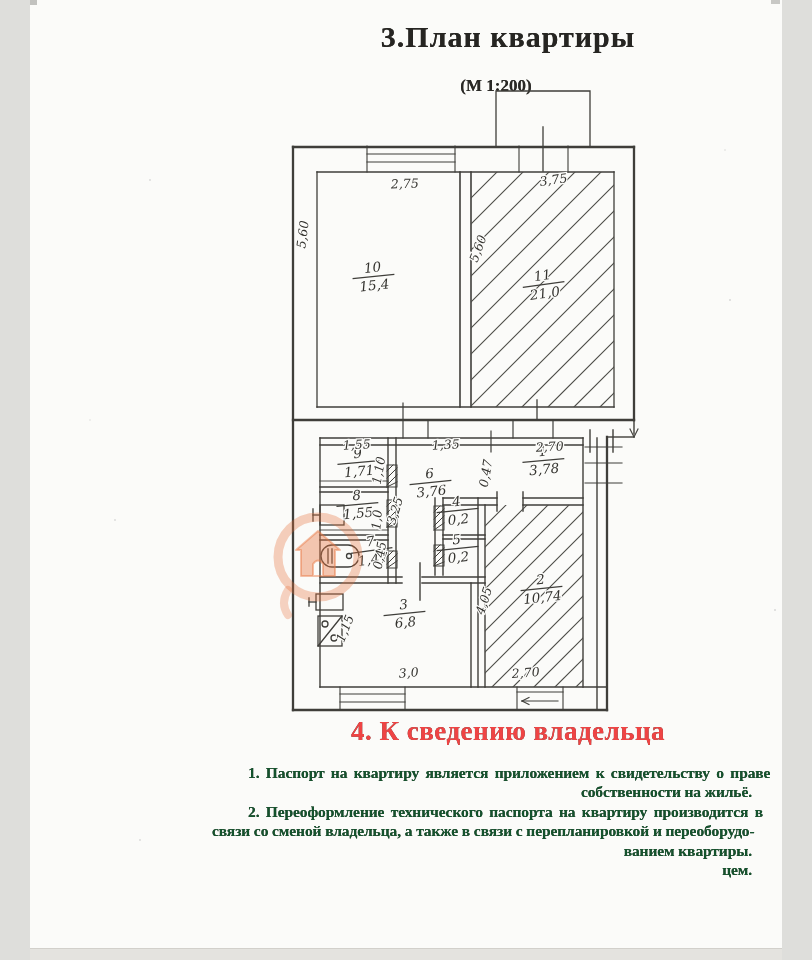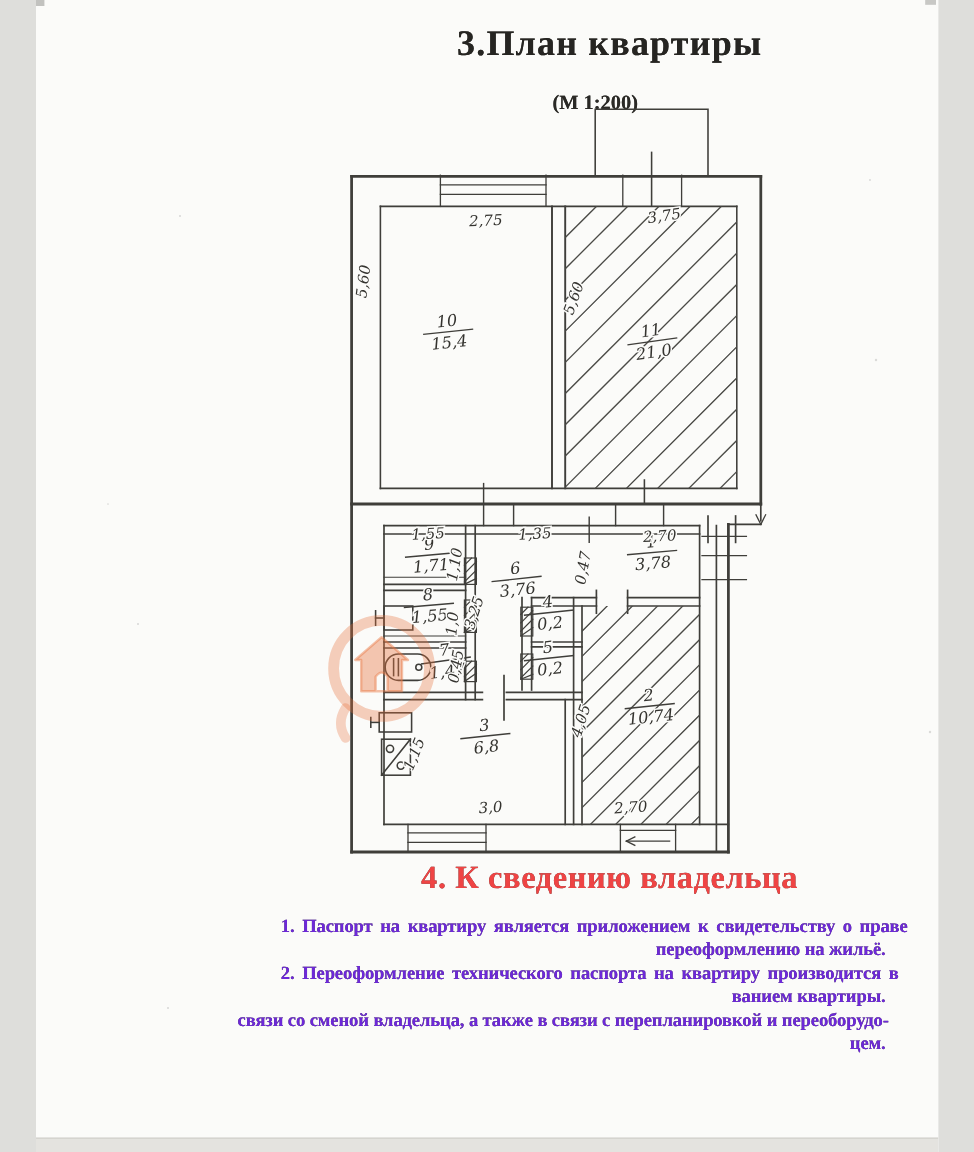--- a/index.html
+++ b/index.html
@@ -5,21 +5,21 @@
   html,body{margin:0;padding:0;background:#dededb;}
   .page{position:relative;width:752px;height:960px;margin:0 auto;background:#fbfbf9;
         font-family:"Liberation Serif","DejaVu Serif",serif;overflow:hidden;text-align:right;}
   .abs{position:absolute;}
   .title{top:20px;left:478px;transform:translateX(-50%);font-size:30px;font-weight:700;
          color:#262522;letter-spacing:1px;white-space:nowrap;text-shadow:0 0 .4px #44433f;}
   .scale{top:56px;left:466px;transform:translateX(-50%);font-size:17px;font-weight:700;
          color:#2a2926;white-space:nowrap;text-shadow:0 0 .4px #44433f;margin-top:20px;}
   .sec4{top:716px;left:478px;transform:translateX(-50%);font-size:27px;font-weight:600;
         color:#ef4444;letter-spacing:.5px;white-space:nowrap;text-shadow:0 0 .4px #44433f;}
-  .owner{top:763px;left:168px;width:540px;font-size:15.5px;font-weight:700;color:#6d28d9;
+  .owner{top:763px;left:182px;width:540px;font-size:15.5px;font-weight:700;color:#14532d;
          line-height:19.4px;letter-spacing:-0.1px;text-shadow:0 0 .4px #44433f;}
   .owner .line{white-space:nowrap;}
   .owner .indent{padding-left:36px;}
   .owner .wide{word-spacing:2.6px;}
   svg text.hand{font-family:"DejaVu Serif",serif;font-style:italic;fill:#34332f;
                 paint-order:stroke;stroke:#fbfbf9;stroke-width:2.5px;}
   .corner-l{top:0;left:0;width:7px;height:5px;background:#8a8a85;opacity:.5;}
   .corner-r{top:0;right:2px;width:9px;height:4px;background:#8a8a85;opacity:.45;}
   .bottom-band{left:0;bottom:0;width:100%;height:11px;background:#e4e3df;border-top:1px solid #d2d0cb;}
 </style>
@@ -327,23 +327,23 @@
       <circle cx="288" cy="557" r="40" fill="none" stroke="rgba(231,113,58,0.33)" stroke-width="9"></circle>
       <path d="M258,590 q-8,13 0,25" fill="none" stroke="rgba(231,113,58,0.30)" stroke-width="8" stroke-linecap="round"></path>
       <path fill-rule="evenodd" fill="rgba(233,118,64,0.40)" stroke="rgba(233,118,64,0.45)" stroke-width="2" stroke-linejoin="round" d="M288,531 L266,550 L271,550 L271,576 L305,576 L305,550 L310,550 Z
                M283,576 L283,564 Q288,557 293,564 L293,576 Z"></path>
     </g>
   </svg>
 
   <div class="abs sec4">4. К сведению владельца</div>
   <div class="abs owner" id="owner-info">
       <div class="line indent wide">1. Паспорт  на квартиру является приложением к свидетельству о праве</div>
-      <div class="line">переоформлению на жильё.</div>
+      <div class="line">собственности на жильё.</div>
       <div class="line indent wide">2. Переоформление технического паспорта на квартиру  производится в</div>
+      <div class="line">связи со сменой владельца, а также в связи с перепланировкой и переоборудо-</div>
       <div class="line">ванием квартиры.</div>
-      <div class="line">связи со сменой владельца, а также в связи с перепланировкой и переоборудо-</div>
       <div class="line">цем.</div>
     </div>
 
   <div class="abs corner-l"></div>
   <div class="abs corner-r"></div>
   <div class="abs bottom-band"></div>
 </div>
 
 </body></html>

